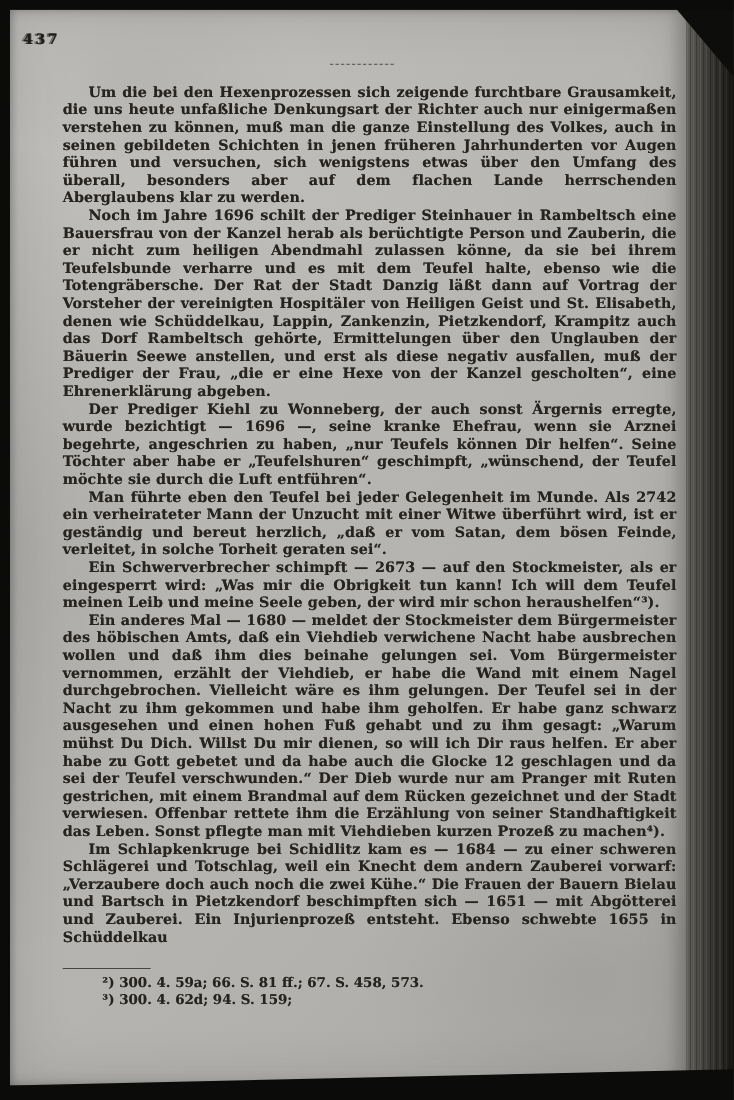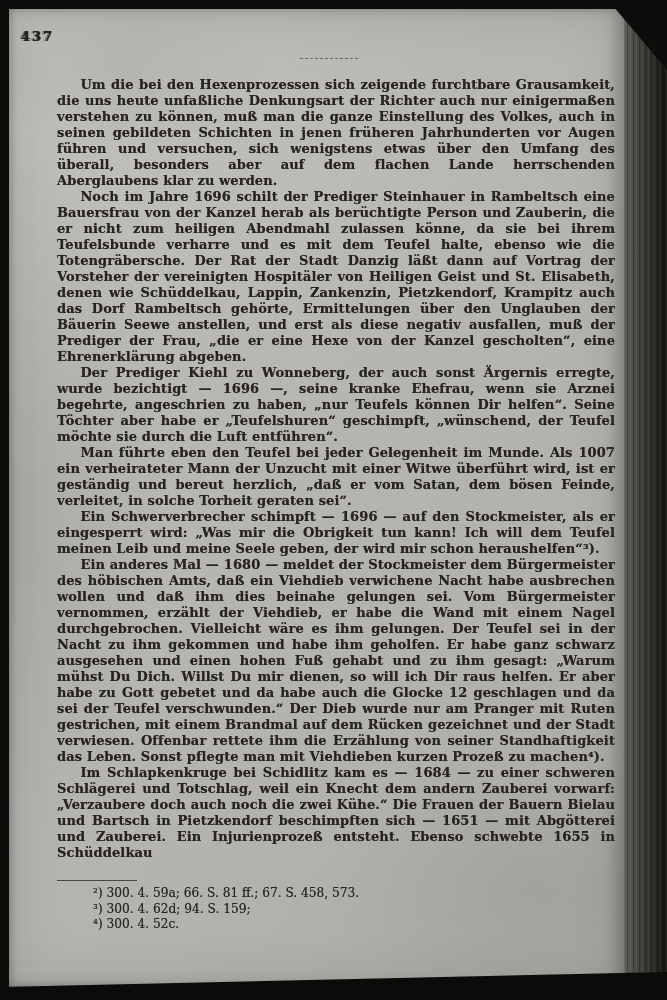--- a/index.html
+++ b/index.html
@@ -83,51 +83,50 @@
   .fn-rule {
     position: absolute; left: 48px; top: 872px;
     width: 80px;
     border-top: 1.5px solid rgba(45,43,39,0.8);
   }
   .footnotes {
     position: absolute; left: 48px; top: 878px;
     width: 558px;
     color: #272420;
     font-size: 12.2px; line-height: 15.6px;
-    font-weight: normal;
+    font-weight: bold;
     text-shadow: 0 0 0.5px rgba(39,36,32,0.6);
   }
   .footnotes .fn { padding-left: 36px; }
 </style>
 </head>
 <body>
 
 <div id="screen">
 
   <div class="page">
     <div class="paper-texture"></div>
 
     <div class="page-number">437</div>
     <div class="pagenum-rule"></div>
 
     <div class="body-text">
       <p>Um die bei den Hexenprozessen sich zeigende furchtbare Grausamkeit, die uns heute unfaßliche Denkungsart der Richter auch nur einigermaßen verstehen zu können, muß man die ganze Einstellung des Volkes, auch in seinen gebildeten Schichten in jenen früheren Jahrhunderten vor Augen führen und versuchen, sich wenigstens etwas über den Umfang des überall, besonders aber auf dem flachen Lande herrschenden Aberglaubens klar zu werden.</p>
       <p>Noch im Jahre 1696 schilt der Prediger Steinhauer in Rambeltsch eine Bauersfrau von der Kanzel herab als berüchtigte Person und Zauberin, die er nicht zum heiligen Abendmahl zulassen könne, da sie bei ihrem Teufelsbunde verharre und es mit dem Teufel halte, ebenso wie die Totengräbersche. Der Rat der Stadt Danzig läßt dann auf Vortrag der Vorsteher der vereinigten Hospitäler von Heiligen Geist und St. Elisabeth, denen wie Schüddelkau, Lappin, Zankenzin, Pietzkendorf, Krampitz auch das Dorf Rambeltsch gehörte, Ermittelungen über den Unglauben der Bäuerin Seewe anstellen, und erst als diese negativ ausfallen, muß der Prediger der Frau, „die er eine Hexe von der Kanzel gescholten“, eine Ehrenerklärung abgeben.</p>
       <p>Der Prediger Kiehl zu Wonneberg, der auch sonst Ärgernis erregte, wurde bezichtigt — 1696 —, seine kranke Ehefrau, wenn sie Arznei begehrte, angeschrien zu haben, „nur Teufels können Dir helfen“. Seine Töchter aber habe er „Teufelshuren“ geschimpft, „wünschend, der Teufel möchte sie durch die Luft entführen“.</p>
-      <p>Man führte eben den Teufel bei jeder Gelegenheit im Munde. Als 1007 ein verheirateter Mann der Unzucht mit einer Witwe überführt wird, ist er geständig und bereut herzlich, „daß er vom Satan, dem bösen Feinde, verleitet, in solche Torheit geraten sei“.</p>
-      <p>Ein Schwerverbrecher schimpft — 1696 — auf den Stockmeister, als er eingesperrt wird: „Was mir die Obrigkeit tun kann! Ich will dem Teufel meinen Leib und meine Seele geben, der wird mir schon heraushelfen“³).</p>
+      <p>Man führte eben den Teufel bei jeder Gelegenheit im Munde. Als 2742 ein verheirateter Mann der Unzucht mit einer Witwe überführt wird, ist er geständig und bereut herzlich, „daß er vom Satan, dem bösen Feinde, verleitet, in solche Torheit geraten sei“.</p>
+      <p>Ein Schwerverbrecher schimpft — 2673 — auf den Stockmeister, als er eingesperrt wird: „Was mir die Obrigkeit tun kann! Ich will dem Teufel meinen Leib und meine Seele geben, der wird mir schon heraushelfen“³).</p>
       <p>Ein anderes Mal — 1680 — meldet der Stockmeister dem Bürgermeister des höbischen Amts, daß ein Viehdieb verwichene Nacht habe ausbrechen wollen und daß ihm dies beinahe gelungen sei. Vom Bürgermeister vernommen, erzählt der Viehdieb, er habe die Wand mit einem Nagel durchgebrochen. Vielleicht wäre es ihm gelungen. Der Teufel sei in der Nacht zu ihm gekommen und habe ihm geholfen. Er habe ganz schwarz ausgesehen und einen hohen Fuß gehabt und zu ihm gesagt: „Warum mühst Du Dich. Willst Du mir dienen, so will ich Dir raus helfen. Er aber habe zu Gott gebetet und da habe auch die Glocke 12 geschlagen und da sei der Teufel verschwunden.“ Der Dieb wurde nur am Pranger mit Ruten gestrichen, mit einem Brandmal auf dem Rücken gezeichnet und der Stadt verwiesen. Offenbar rettete ihm die Erzählung von seiner Standhaftigkeit das Leben. Sonst pflegte man mit Viehdieben kurzen Prozeß zu machen⁴).</p>
       <p>Im Schlapkenkruge bei Schidlitz kam es — 1684 — zu einer schweren Schlägerei und Totschlag, weil ein Knecht dem andern Zauberei vorwarf: „Verzaubere doch auch noch die zwei Kühe.“ Die Frauen der Bauern Bielau und Bartsch in Pietzkendorf beschimpften sich — 1651 — mit Abgötterei und Zauberei. Ein Injurienprozeß entsteht. Ebenso schwebte 1655 in Schüddelkau</p>
     </div>
 
     <div class="fn-rule"></div>
     <div class="footnotes">
       <div class="fn">²) 300. 4. 59a; 66. S. 81 ff.; 67. S. 458, 573.</div>
       <div class="fn">³) 300. 4. 62d; 94. S. 159;</div>
-      <div class="fn">⁴) 300. 4. 52c.</div>
     </div>
   </div>
 
   <div class="book-edge">
     <div class="streaks"></div>
   </div>
   <div class="corner-shadow"></div>
 
   <div class="strip-top"></div>
   <div class="strip-left"></div>

